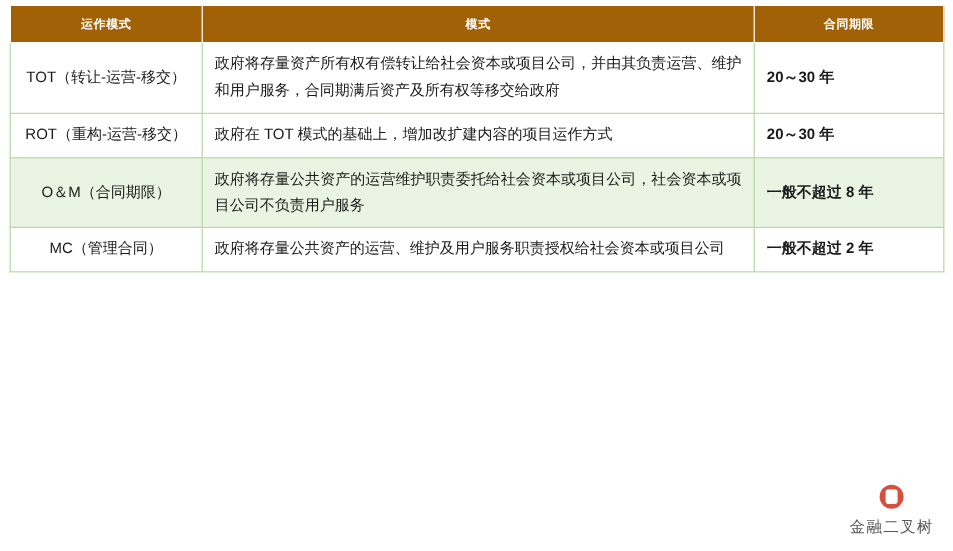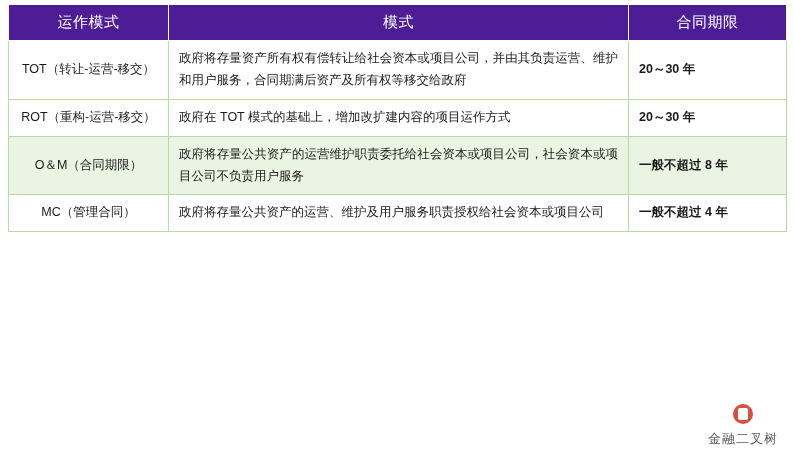--- a/index.html
+++ b/index.html
@@ -26,24 +26,24 @@
     border-collapse: collapse;
     width: 778px;
     table-layout: fixed;
     margin: 0;
   }
   table.modes col.c1 { width: 160px; }
   table.modes col.c2 { width: 460px; }
   table.modes col.c3 { width: 158px; }
 
   table.modes thead th {
-    background: #4c1d95;
+    background: #a16207;
     color: #ffffff;
-    font-size: 15px;
-    font-weight: normal;
+    font-size: 10px;
+    font-weight: bold;
     text-align: center;
     padding: 8px 4px;
     border: 1px solid #ffffff;
     letter-spacing: 0.5px;
   }
   table.modes tbody td {
     border: 1px solid #b9d8a6;
     font-size: 12.5px;
     line-height: 1.75;
     padding: 7px 10px;
@@ -141,21 +141,21 @@
         <td class="term">20～30 年</td>
       </tr>
       <tr class="shade">
         <td class="mode-name">O＆M（合同期限）</td>
         <td class="desc">政府将存量公共资产的运营维护职责委托给社会资本或项目公司，社会资本或项目公司不负责用户服务</td>
         <td class="term">一般不超过 8 年</td>
       </tr>
       <tr class="plain">
         <td class="mode-name">MC（管理合同）</td>
         <td class="desc">政府将存量公共资产的运营、维护及用户服务职责授权给社会资本或项目公司</td>
-        <td class="term">一般不超过 4 年</td>
+        <td class="term">一般不超过 2 年</td>
       </tr>
     </tbody>
   </table>
 
   <div class="watermark">
     <span class="wm-logo"></span>
     <span class="wm-text">金融二叉树</span>
   </div>
 
 </div>

